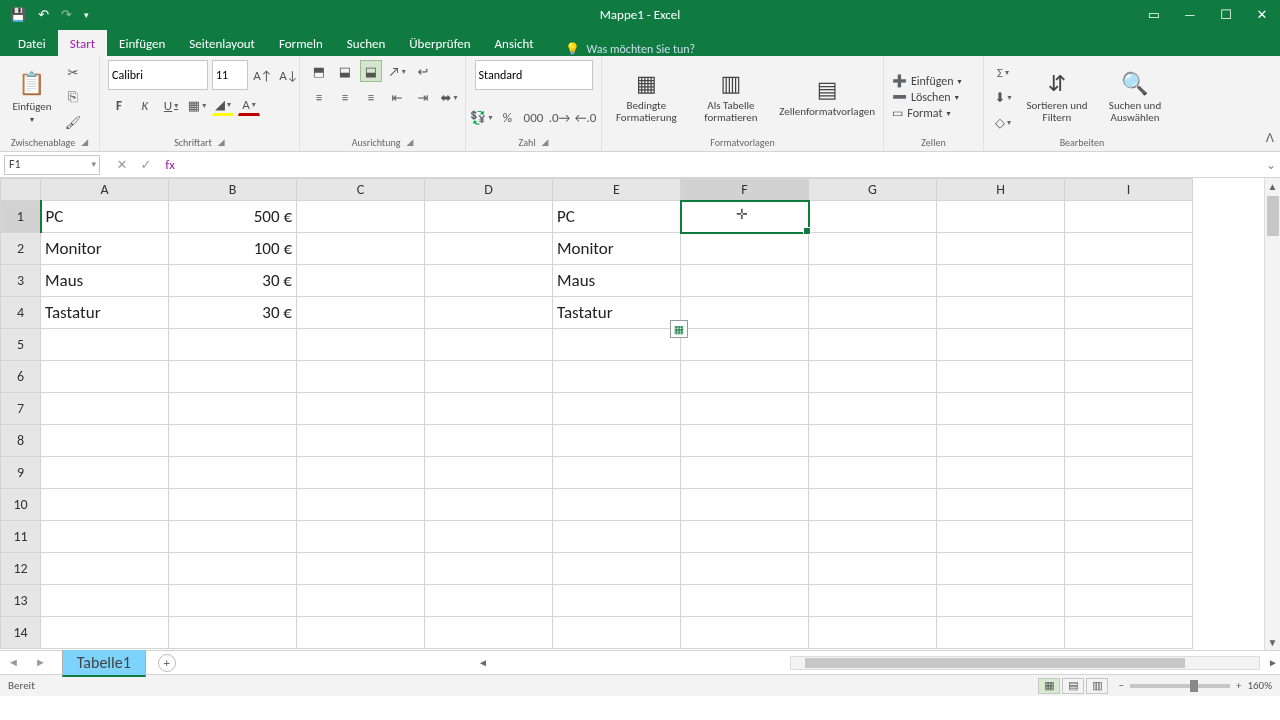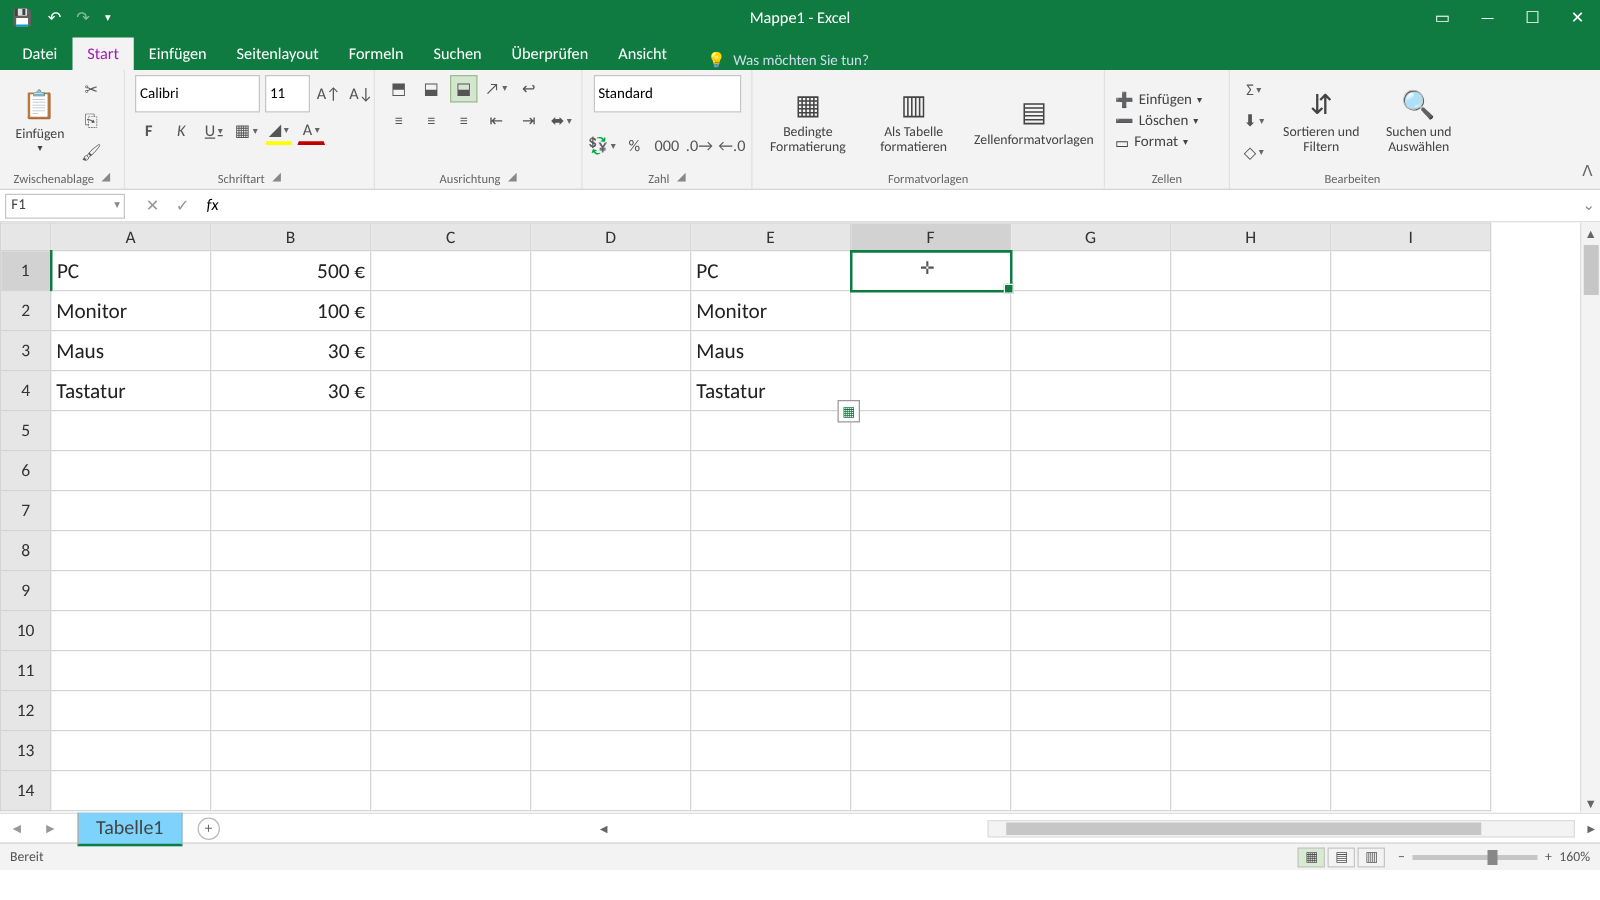--- a/index.html
+++ b/index.html
@@ -46,21 +46,21 @@
   .num-combo { width:118px; }
 
   .collapse-caret { position:absolute; right:6px; bottom:6px; font-size:12px; color:#666; cursor:pointer;}
 
   
   .fx-row { height: 26px; border-bottom:1px solid #d4d4d4; display:flex; align-items:center; background:#fff;}
   .namebox { width:96px; border:1px solid #c6c6c6; margin:2px 4px; height:20px; padding:1px 4px; font-size:12px; position:relative;}
   .namebox::after{content:"▾"; position:absolute; right:3px; top:2px; color:#888; font-size:9px;}
   .fx-sep{width:6px;}
   .fx-btn{width:24px; text-align:center; color:#999; font-size:13px;}
-  .fx-btn.fx{ font-style:italic; color:#000000;}
+  .fx-btn.fx{ color:#a21caf;}
   .formula-input{ flex:1; border:none; outline:none; font-size:13px; padding-left:6px;}
   .fx-expand{width:18px; text-align:center; color:#888;}
 
   
   .grid-wrap { position: relative; height: 472px; background:#fff; }
   table.grid { border-collapse: collapse; table-layout: fixed; }
   .grid th, .grid td { border: 1px solid #d4d4d4; font-weight: normal; }
   .grid thead th { background:#e6e6e6; height:22px; font-size:14px; color:#333; position:relative;}
   .grid thead th.sel-col { background:#d2d2d2; border-bottom:2px solid #0f7b40;}
   .grid .corner { width:40px; background:#e6e6e6;}

